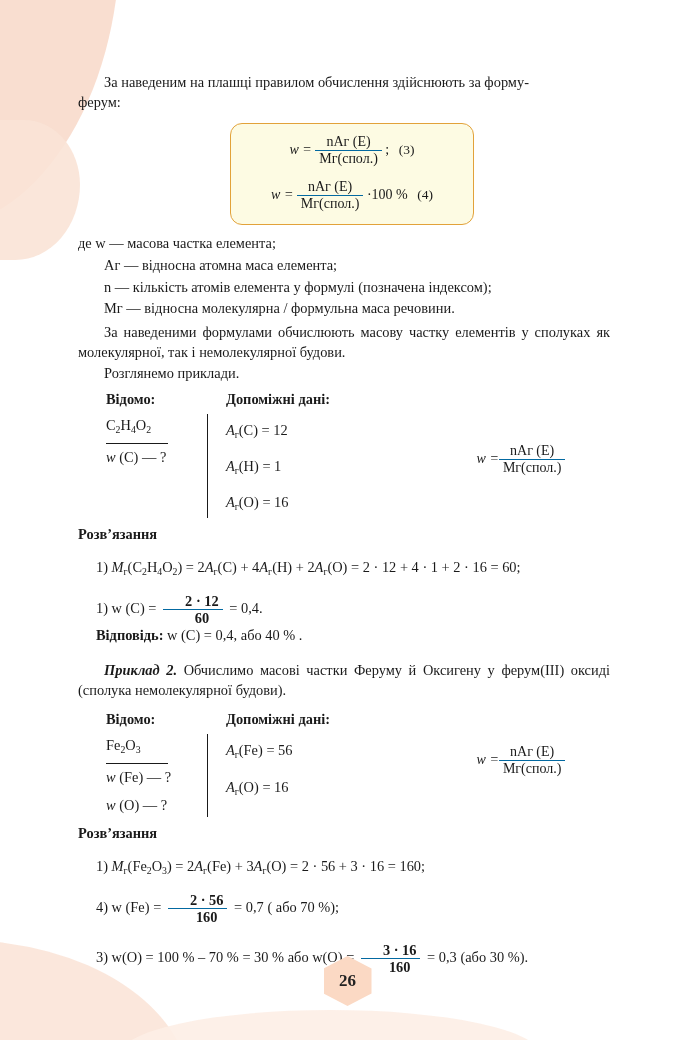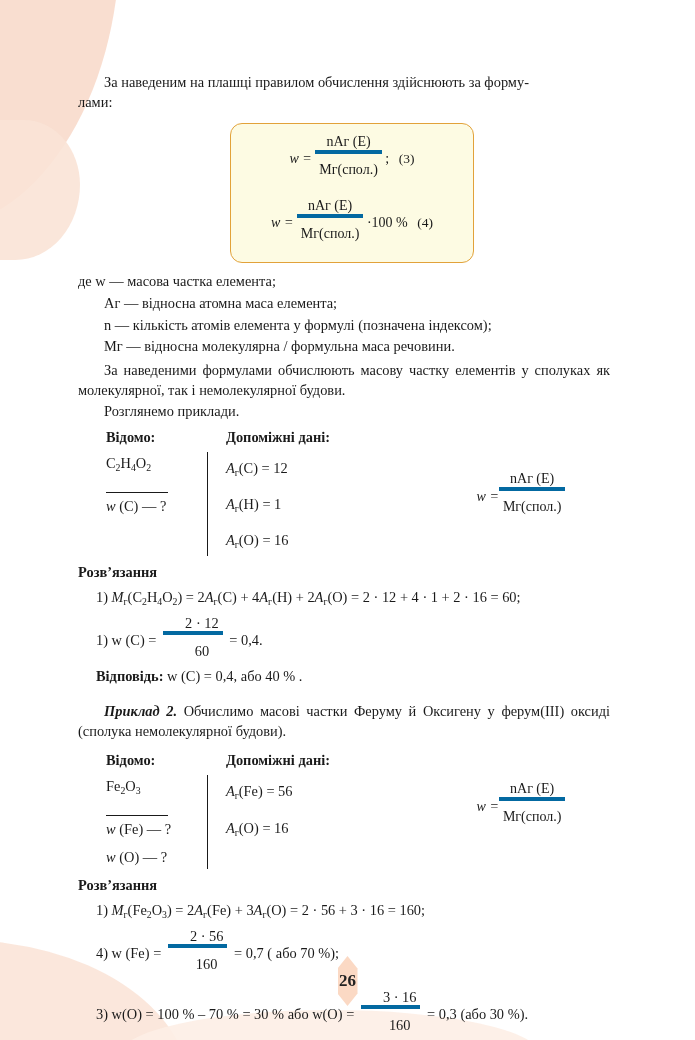--- a/index.html
+++ b/index.html
@@ -92,21 +92,21 @@
     padding: 10px 12px 12px 12px;
     box-sizing: content-box;
   }
   .frac {
     display: inline-block;
     vertical-align: middle;
     text-align: center;
     line-height: 1.15;
   }
   .frac .num { display: block; padding: 0 4px; }
-  .frac .den { display: block; border-top: 4px solid #0369a1; padding: 8px 4px; }
+  .frac .den { display: block; border-top: 1px solid #0369a1; padding: 0 4px; }
   .eq-line {
     text-align: center;
     font-size: 14px;
     white-space: nowrap;
   }
   .eq-line + .eq-line { margin-top: 12px; }
   .eqnum { margin-left: 6px; font-size: 13.5px; }
 
   .deflist { margin: 8px 0 0 0; }
   .deflist div {
@@ -148,21 +148,21 @@
     right: 18px;
     top: 2px;
     bottom: 2px;
     width: 1px;
     background: #1a1a1a;
   }
   .col-known .row { font-size: 14.4px; line-height: 1.9; }
   .rule-under {
     border-bottom: 1px solid #1a1a1a;
     display: inline-block;
-    padding-bottom: 15px;
+    padding-bottom: 4px;
     min-width: 62px;
   }
   .col-extra {
     width: 190px;
     font-size: 14.4px;
   }
   .col-extra .row { line-height: 2.5; }
   .col-formula {
     flex: 1;
     display: flex;
@@ -172,32 +172,32 @@
     padding-bottom: 14px;
   }
   .solution-title {
     text-align: left;
     font-weight: bold;
     font-size: 14.4px;
     margin-top: 6px;
   }
   .step {
     font-size: 14.4px;
-    margin-top: 8px;
+    margin-top: 16px;
     text-indent: 18px;
   }
-  .step .frac { margin: 0 3px; }
+  .step .frac { margin: 0 3px; font-weight: bold; }
   .answer { font-size: 14.4px; text-indent: 18px; }
 
   .pagenum {
     position: absolute;
     left: 50%;
     transform: translateX(-50%);
     bottom: 34px;
-    width: 20px;
+    width: 48px;
     height: 50px;
     background: #fbd9c4;
     clip-path: polygon(50% 0%, 100% 25%, 100% 75%, 50% 100%, 0% 75%, 0% 25%);
     display: flex;
     align-items: center;
     justify-content: center;
     font-weight: bold;
     font-size: 17px;
     color: #222;
     text-align: center;
@@ -212,21 +212,21 @@
   <div class="blob-top2"></div>
   <div class="blob-bottom"></div>
   <div class="blob-bottom2"></div>
 
   <div class="content">
 
     <p class="body indent">
       <span>За наведеним на плашці правилом обчислення здійснюють за форму-</span>
     </p>
     <p class="body">
-      <span>лами:</span>
+      <span>ферум:</span>
     </p>
 
     <div class="formula-box">
       <div class="eq-line">
         <i>w =</i>
         <span class="frac">
           <span class="num">nAг (Е)</span>
           <span class="den">Mг(спол.)</span>
         </span>
         <span>;</span>

